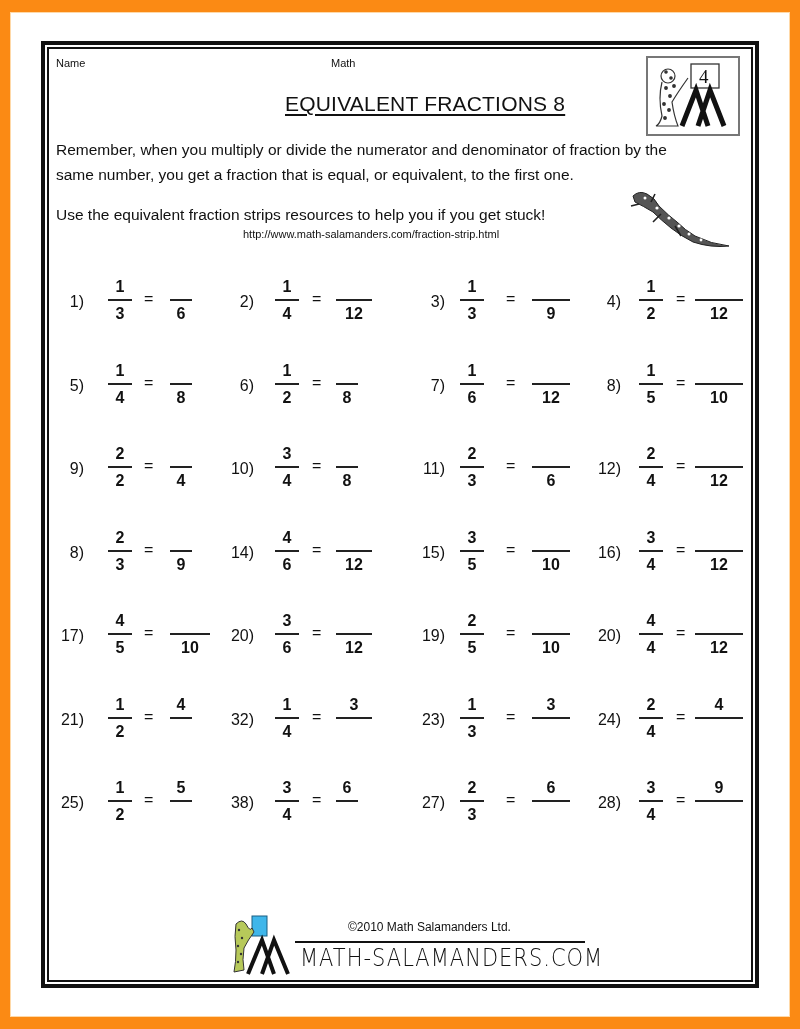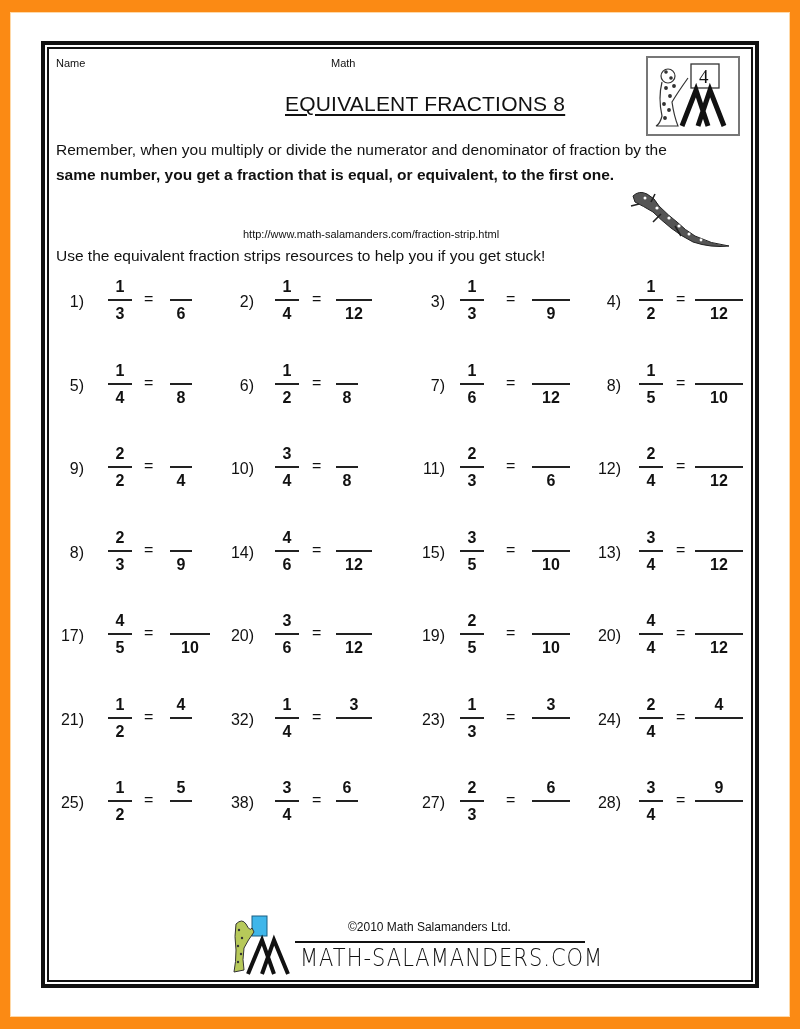--- a/index.html
+++ b/index.html
@@ -54,22 +54,22 @@
       <circle cx="18" cy="14" r="1.2" fill="#333"></circle>
         <circle cx="23" cy="20" r="1.2" fill="#333"></circle>
     </g>
     <rect x="43" y="6" width="28" height="24" fill="#fff" stroke="#333" stroke-width="1.3"></rect>
     <text x="51" y="25" font-family="'Liberation Serif', serif" font-size="19" fill="#111">4</text>
     <path d="M34 68 L48 32 L60 68 M50 68 L62 32 L76 68" fill="none" stroke="#111" stroke-width="5"></path>
   </svg>
 </div>
 
 <div class="para" style="top:137px;">Remember, when you multiply or divide the numerator and denominator of fraction by the</div>
-<div class="para" style="top:162px;font-weight:bold;">same number, you get a fraction that is equal, or equivalent, to the first one.</div>
-<div class="para" style="top:202px;margin-top:41px;">Use the equivalent fraction strips resources to help you if you get stuck!</div>
+<div class="para" style="top:162px;">same number, you get a fraction that is equal, or equivalent, to the first one.</div>
+<div class="para" style="top:202px;">Use the equivalent fraction strips resources to help you if you get stuck!</div>
 <div class="url">http://www.math-salamanders.com/fraction-strip.html</div>
 
 <svg class="abs" style="left:625px; top:188px;" width="110" height="64" viewBox="0 0 110 64">
   <path d="M8 8 Q14 2 22 6 Q30 10 34 18 Q44 28 52 34 Q60 42 70 48 Q86 56 104 58 Q86 60 68 54 Q56 48 46 40 Q36 32 28 24 Q18 18 10 14 Z" fill="#555" stroke="#222" stroke-width="1"></path>
   <g fill="#fff">
       <circle cx="20" cy="10" r="1.5"></circle>
       <circle cx="32" cy="20" r="1.6"></circle>
       <circle cx="44" cy="30" r="1.6"></circle>
       <circle cx="54" cy="38" r="1.6"></circle>
       <circle cx="64" cy="46" r="1.5"></circle>
@@ -287,21 +287,21 @@
         <span class="d">5</span>
       </span>
     <span class="eq" style="left:97px;">=</span>
     <span class="ans" style="left:123px; width:38px;">
         <span class="n"></span>
         <span class="bar"></span>
         <span class="d">10</span>
       </span>
   </div>
   <div class="q" style="left:585px; top:527px;">
-    <span class="num">13)</span>
+    <span class="num">16)</span>
     <span class="frac" style="left:52px;">
         <span class="n">3</span>
         <span class="bar"></span>
         <span class="d">4</span>
       </span>
     <span class="eq" style="left:91px;">=</span>
     <span class="ans" style="left:110px; width:48px;">
         <span class="n"></span>
         <span class="bar"></span>
         <span class="d">12</span>

